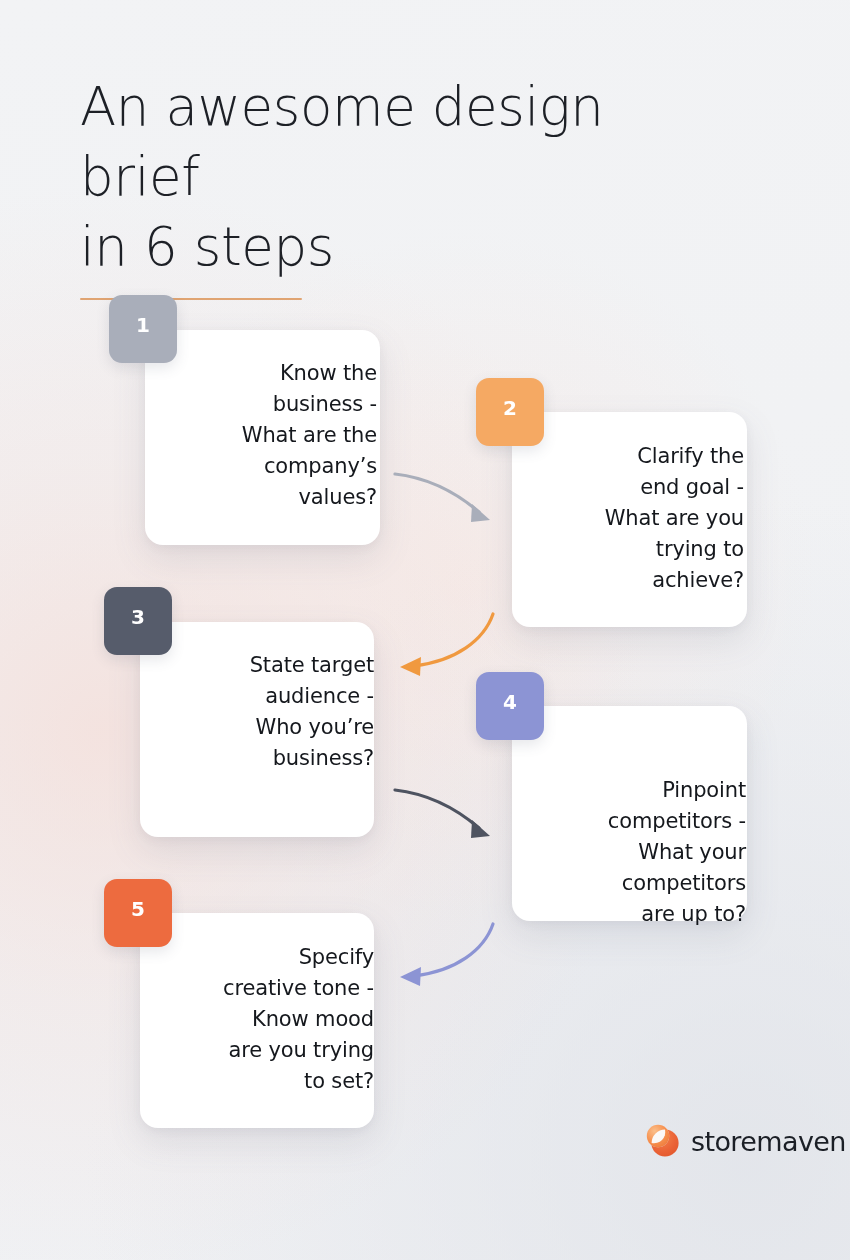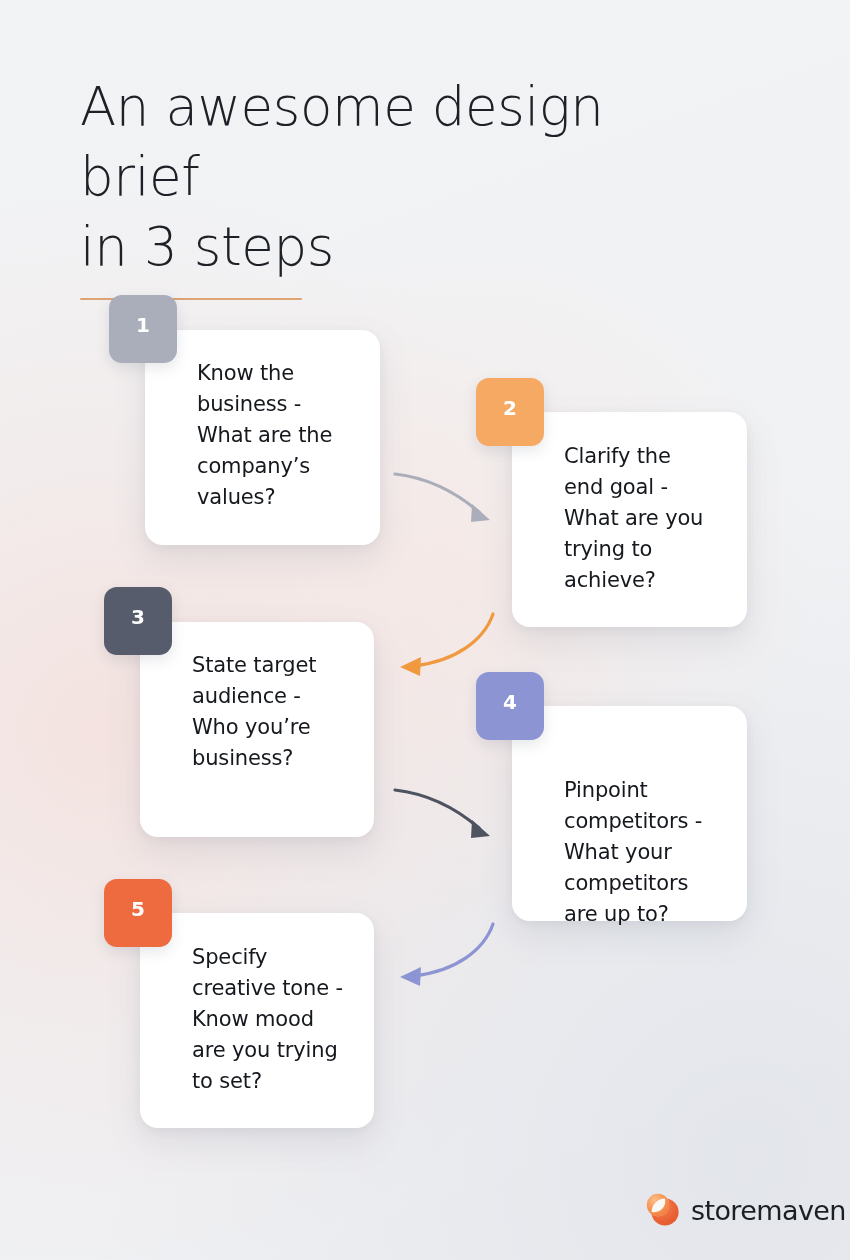--- a/index.html
+++ b/index.html
@@ -66,20 +66,21 @@
   }
   .card-text {
     position: absolute;
     font-family: "DejaVu Sans", sans-serif;
     font-weight: 400;
     font-size: 21px;
     line-height: 31px;
     color: #15181d;
     letter-spacing: -0.15px;
     white-space: pre-line;
+    text-align: right;
   }
   .badge {
     position: absolute;
     width: 68px;
     height: 68px;
     border-radius: 13px;
     display: flex;
     align-items: center;
     justify-content: center;
     z-index: 4;
@@ -99,21 +100,21 @@
   .arrow {
     position: absolute;
     z-index: 2;
     pointer-events: none;
   }
 
   
   .logo {
     position: absolute;
     left: 641px;
-    top: 1188px;
+    top: 1119px;
     display: flex;
     align-items: center;
     gap: 6px;
     text-align: right;
   }
   .logo-mark {
     position: relative;
     width: 44px;
     height: 44px;
   }
@@ -126,21 +127,21 @@
     line-height: 1;
   }
 </style>
 </head>
 <body>
 
 <div id="poster">
 
   <div class="header">
     <h1 class="title">An awesome design brief
-in 3 steps</h1>
+in 6 steps</h1>
     <div class="title-rule"></div>
   </div>
 
   <div class="step">
     <div class="card" style="left:145px; top:330px; width:235px; height:215px;"></div>
     <div class="card-text" style="left:197px; top:358px; width:180px;">Know the
 business -
 What are the
 company’s
 values?</div>

